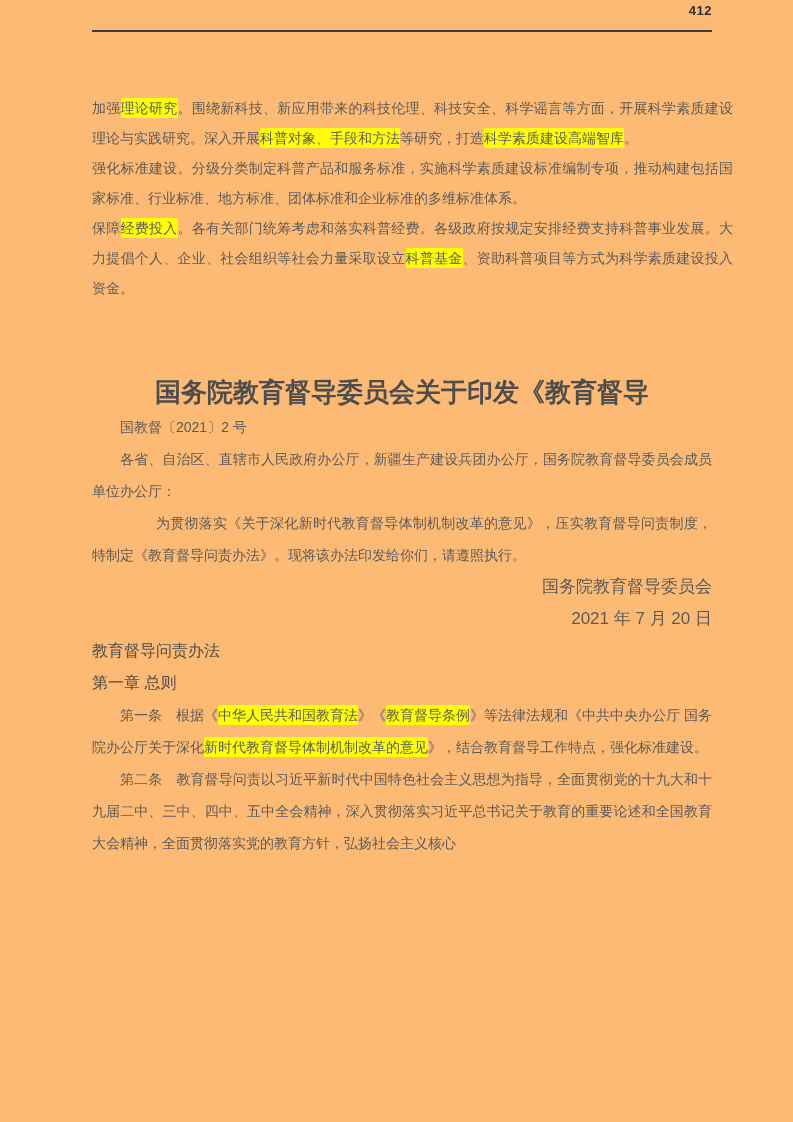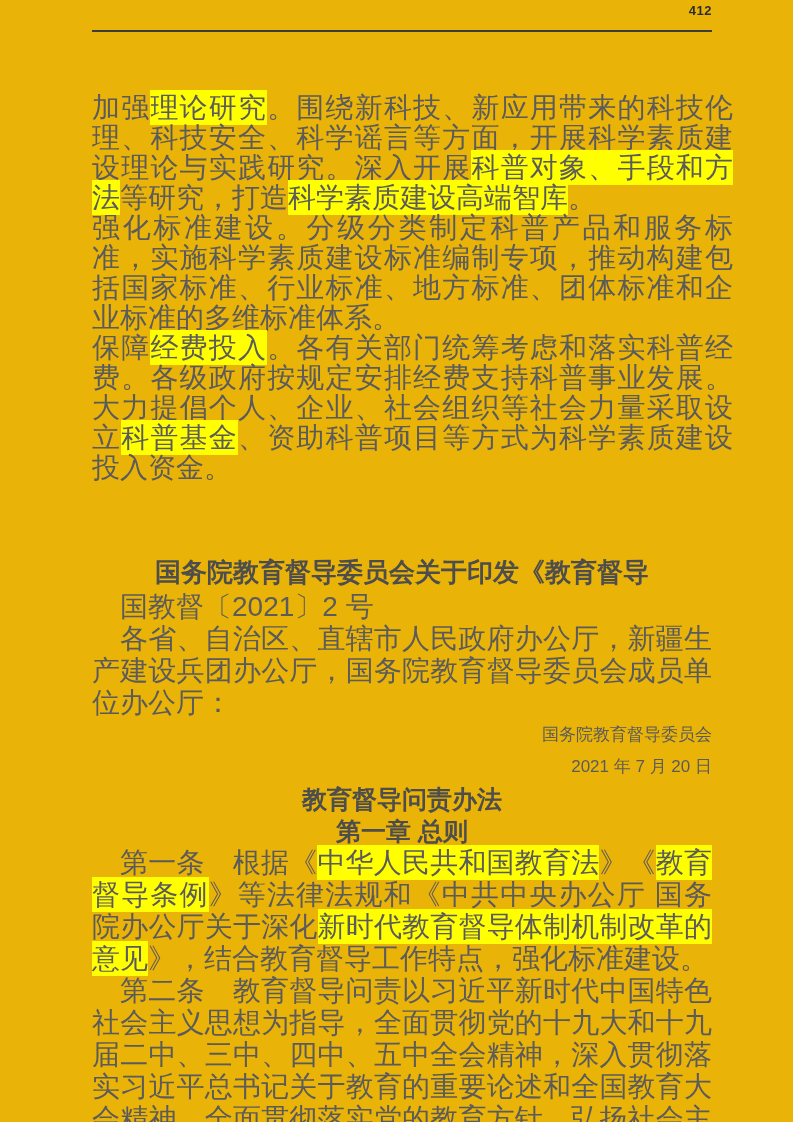--- a/index.html
+++ b/index.html
@@ -4,21 +4,21 @@
 <style>
   * { margin: 0; padding: 0; box-sizing: border-box; }
   html, body { background: #ffffff; }
   body {
     font-family: "Liberation Sans", "DejaVu Sans", sans-serif;
     width: 793px; height: 1122px;
     position: relative;
     overflow: hidden;
     color: #5b5b5b;
   }
-  .page { width: 793px; height: 1122px; position: relative; background: #eab308; }
+  .page { width: 793px; height: 1122px; position: relative; background: #fdba74; }
 
   .page-number {
     position: absolute;
     top: 3px; right: 81px;
     font-size: 13px; font-weight: 600;
     color: #2e2e2e;
     letter-spacing: 0.5px;
   }
   .header-rule {
     position: absolute;
@@ -26,21 +26,21 @@
     width: 620px; height: 2px;
     background: #3d3d3d;
   }
 
   .content { position: absolute; top: 32px; left: 92px; }
 
   .doc1 { width: 641px; margin-top: 61px; }
   .doc2 { width: 620px; margin-top: 70px; }
 
   .para, .plain {
-    font-size: 28px;
+    font-size: 14px;
     line-height: 30px;
     text-align: justify;
     text-justify: inter-character;
     color: #5b5b5b;
   }
   .doc2 .para, .doc2 .plain { line-height: 32px; }
 
   .indent-1 { text-indent: 28px; }
   .indent-2 { text-indent: 64px; }
 
@@ -53,24 +53,23 @@
   }
 
   .right-line {
     font-size: 17px;
     line-height: 32px;
     text-align: right;
     color: #5b5b5b;
   }
 
   .center-bold {
-    font-size: 25px;
+    font-size: 16px;
     line-height: 32px;
-    font-weight: bold;
-    text-align: center;
+    font-weight: normal;
     color: #4d4d4d;
   }
 
   .hl {
     background: #ffff00;
     padding: 2px 0;
   }
 </style>
 </head>
 <body>
@@ -81,20 +80,21 @@
   <div class="content">
     <div class="doc1" id="doc1">
         <p class="para"><span>加强</span><span class="hl">理论研究</span><span>。围绕新科技、新应用带来的科技伦理、科技安全、科学谣言等方面，开展科学素质建设理论与实践研究。深入开展</span><span class="hl">科普对象、手段和方法</span><span>等研究，打造</span><span class="hl">科学素质建设高端智库</span><span>。</span></p>
         <p class="para"><span>强化标准建设。分级分类制定科普产品和服务标准，实施科学素质建设标准编制专项，推动构建包括国家标准、行业标准、地方标准、团体标准和企业标准的多维标准体系。</span></p>
         <p class="para"><span>保障</span><span class="hl">经费投入</span><span>。各有关部门统筹考虑和落实科普经费。各级政府按规定安排经费支持科普事业发展。大力提倡个人、企业、社会组织等社会力量采取设立</span><span class="hl">科普基金</span><span>、资助科普项目等方式为科学素质建设投入资金。</span></p>
       </div>
     <div class="doc2" id="doc2">
         <p class="title-line"><span>国务院教育督导委员会关于印发《教育督导</span></p>
         <p class="plain indent-1"><span>国教督〔2021〕2 号</span></p>
         <p class="para indent-1"><span>各省、自治区、直辖市人民政府办公厅，新疆生产建设兵团办公厅，国务院教育督导委员会成员单位办公厅：</span></p>
+        <p class="para indent-2"><span>为贯彻落实《关于深化新时代教育督导体制机制改革的意见》，压实教育督导问责制度，特制定《教育督导问责办法》。现将该办法印发给你们，请遵照执行。</span></p>
         <p class="right-line"><span>国务院教育督导委员会</span></p>
         <p class="right-line"><span>2021 年 7 月 20 日</span></p>
         <p class="center-bold"><span>教育督导问责办法</span></p>
         <p class="center-bold"><span>第一章 总则</span></p>
         <p class="para indent-1"><span>第一条　根据《</span><span class="hl">中华人民共和国教育法</span><span>》《</span><span class="hl">教育督导条例</span><span>》等法律法规和《中共中央办公厅 国务院办公厅关于深化</span><span class="hl">新时代教育督导体制机制改革的意见</span><span>》，结合教育督导工作特点，强化标准建设。</span></p>
         <p class="para indent-1"><span>第二条　教育督导问责以习近平新时代中国特色社会主义思想为指导，全面贯彻党的十九大和十九届二中、三中、四中、五中全会精神，深入贯彻落实习近平总书记关于教育的重要论述和全国教育大会精神，全面贯彻落实党的教育方针，弘扬社会主义核心</span></p>
       </div>
   </div>
 </div>
 

